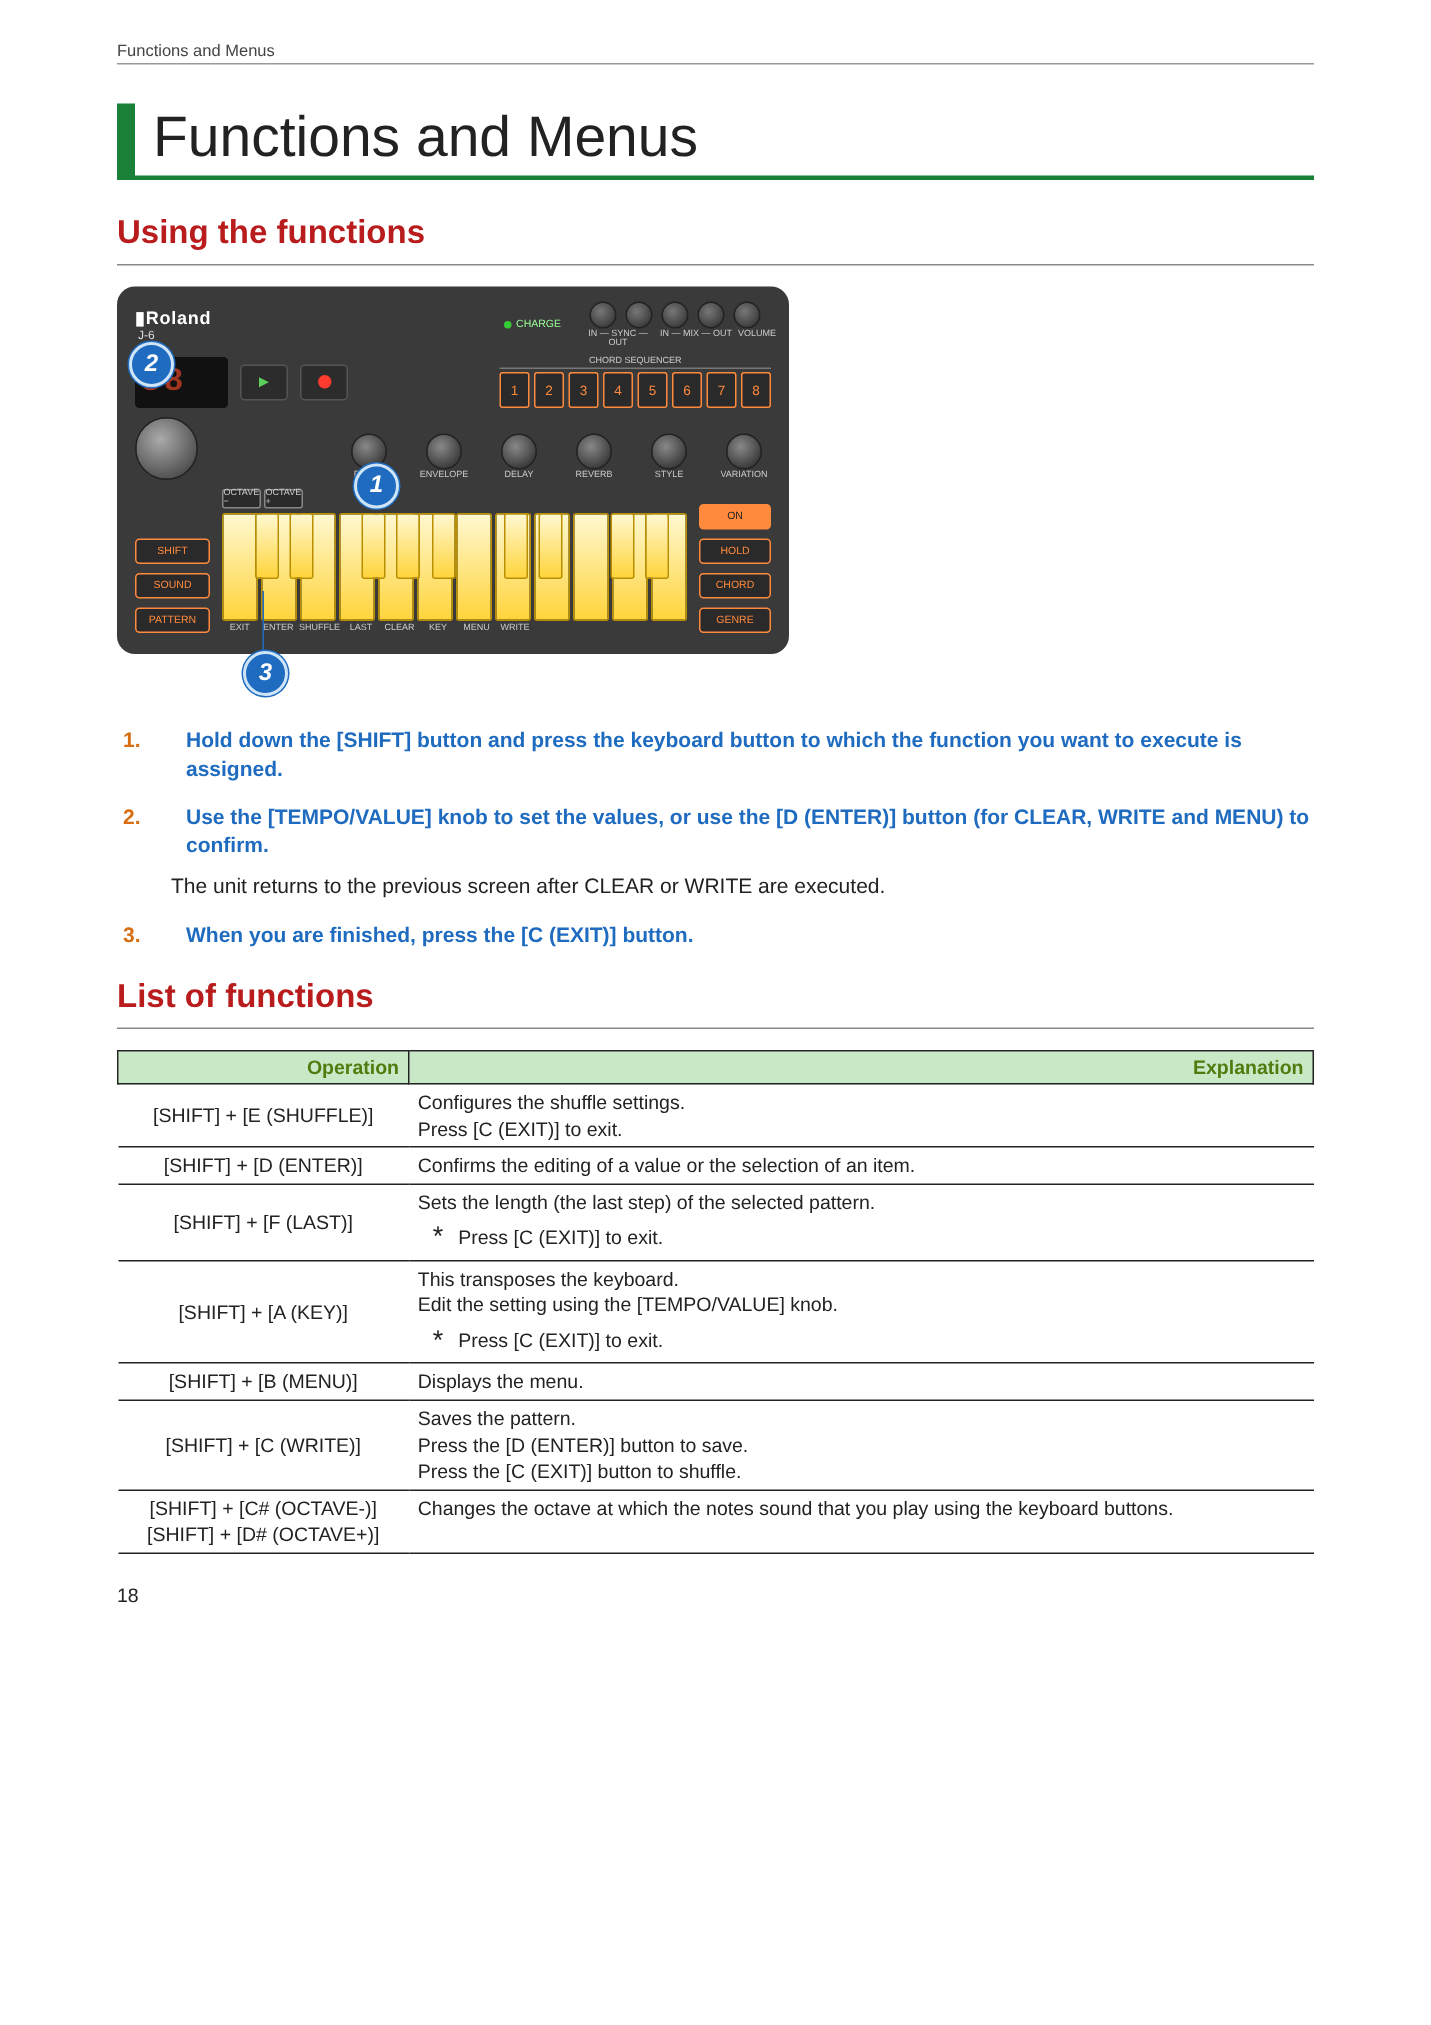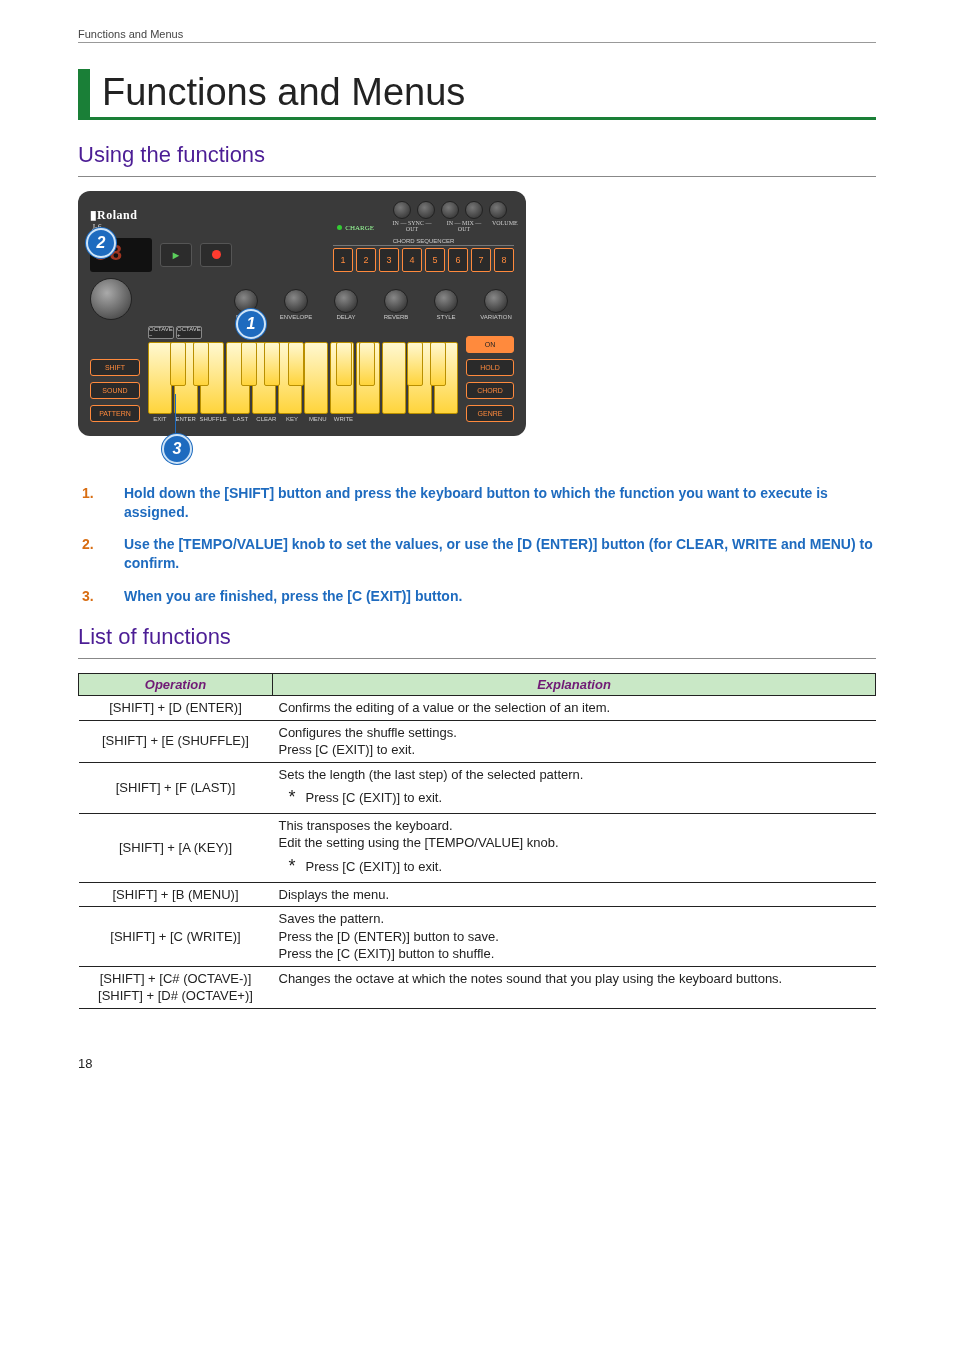--- a/index.html
+++ b/index.html
@@ -30,22 +30,22 @@
   }
   .h1-text {
     font-size: 38px;
     font-weight: 400;
     color: #222;
     line-height: 1.15;
   }
   
   .h2-text {
     font-size: 22px;
-    font-weight: 400;
-    color: #4c1d95;
+    font-weight: 700;
+    color: #b91c1c;
     margin: 22px 0 8px 0;
   }
   .h2-rule {
     border: 0;
     border-top: 1px solid #888;
     margin: 0 0 14px 0;
   }
   
   .device-fig {
     width: 448px;
@@ -55,24 +55,23 @@
     background: #3a3a3a;
     border-radius: 12px;
     padding: 10px 12px 14px 12px;
     color: #eee;
     position: relative;
     font-size: 7px;
   }
   
   .dev-top {
     display: flex;
-    align-items: flex-end;
+    align-items: center;
     gap: 6px;
     margin-bottom: 6px;
-    font-family: Liberation Serif, serif;
   }
   .brand {
     font-size: 12px;
     font-weight: 600;
     color: #fff;
     letter-spacing: 0.5px;
   }
   .model {
     font-size: 8px;
     color: #ddd;
@@ -413,23 +412,22 @@
     width: 100%;
     border-collapse: collapse;
     font-size: 13px;
     margin-top: 2px;
   }
   .func-table th {
     background: #c9e8c6;
     border: 1px solid #222;
     padding: 3px 6px;
     font-weight: 700;
-    color: #701a75;
-    text-align: center;
-    font-style: italic;
+    color: #4d7c0f;
+    text-align: right;
   }
   .func-table td {
     border: 1px solid #222;
     border-left: none;
     border-right: none;
     padding: 3px 6px;
     line-height: 1.35;
     vertical-align: top;
   }
   .func-table tr td:first-child {
@@ -621,46 +619,46 @@
               <div class="side-btn">CHORD</div>
               <div class="side-btn">GENRE</div>
             </div>
       </div>
     </div>
     <div class="badge-below">3</div>
   </div>
 
   <ol class="steps" id="steps-list">
         <li><span class="step-body">Hold down the [SHIFT] button and press the keyboard button to which the function you want to execute is assigned.</span></li>
-        <li><span class="step-body">Use the [TEMPO/VALUE] knob to set the values, or use the [D (ENTER)] button (for CLEAR, WRITE and MENU) to confirm.</span></li>
+        <li><span class="step-body">Use the [TEMPO/VALUE] knob to set the values, or use the [D (ENTER)] button (for CLEAR, WRITE and MENU) to confirm.</span><span class="step-note">The unit returns to the previous screen after CLEAR or WRITE are executed.</span></li>
         <li><span class="step-body">When you are finished, press the [C (EXIT)] button.</span></li>
       </ol>
 
   <div class="h2-text" style="margin-top:18px">List of functions</div>
   <hr class="h2-rule">
 
   <table class="func-table">
     <thead>
       <tr>
         <th>Operation</th>
         <th>Explanation</th>
       </tr>
     </thead>
     <tbody id="func-tbody">
           <tr>
-            <td>[SHIFT] + [D (ENTER)]</td>
-            <td>
-              <div>Confirms the editing of a value or the selection of an item.</div>
-            </td>
-          </tr>
-          <tr>
             <td>[SHIFT] + [E (SHUFFLE)]</td>
             <td>
               <div>Configures the shuffle settings.</div>
               <div>Press [C (EXIT)] to exit.</div>
+            </td>
+          </tr>
+          <tr>
+            <td>[SHIFT] + [D (ENTER)]</td>
+            <td>
+              <div>Confirms the editing of a value or the selection of an item.</div>
             </td>
           </tr>
           <tr>
             <td>[SHIFT] + [F (LAST)]</td>
             <td>
               <div>Sets the length (the last step) of the selected pattern.</div>
               <div class="note-line">
                 <span class="ast">*</span>
                 <span>Press [C (EXIT)] to exit.</span>
               </div>

